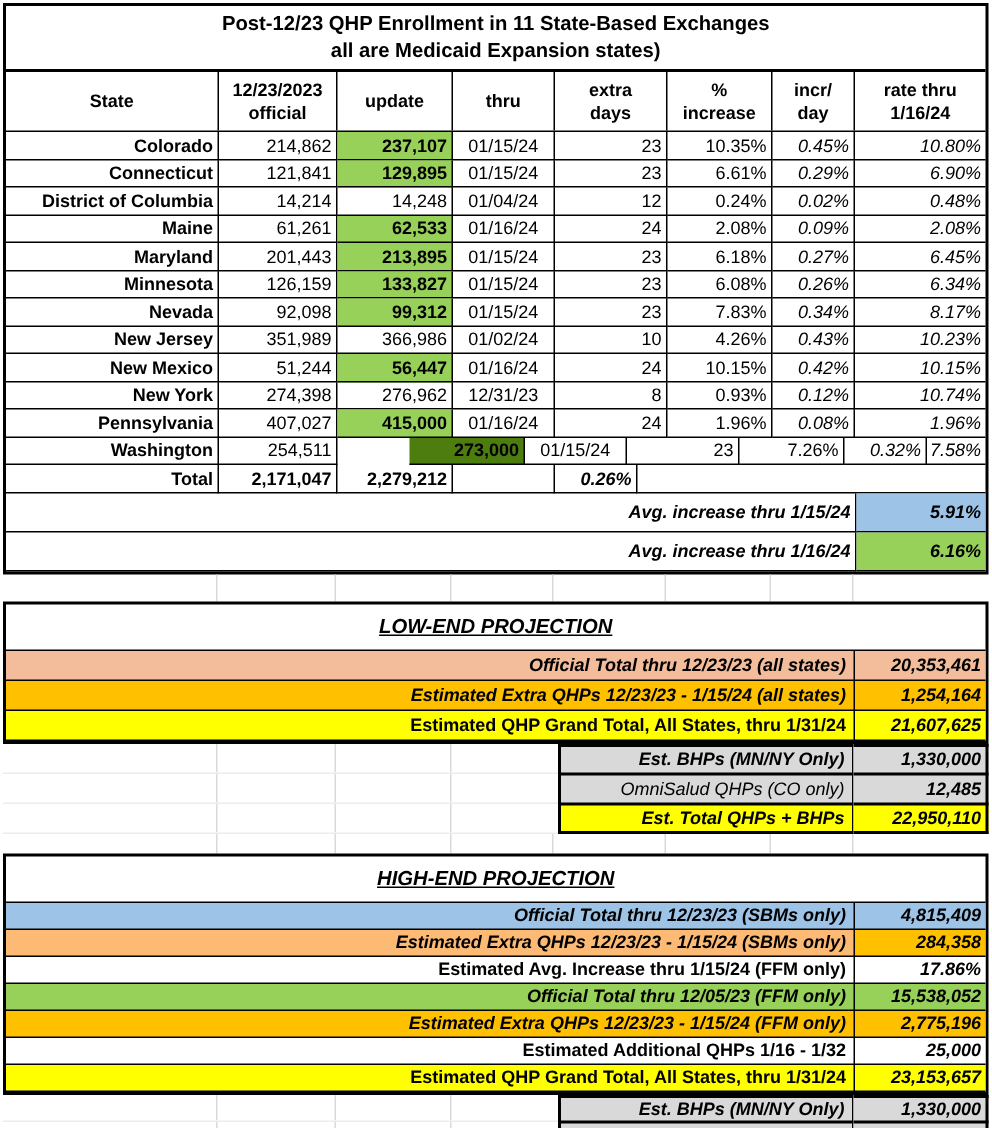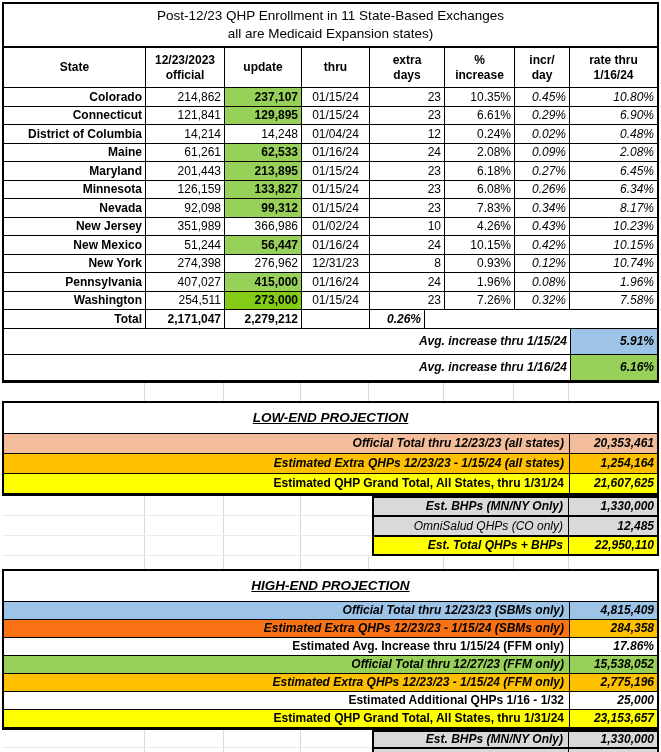--- a/index.html
+++ b/index.html
@@ -26,21 +26,21 @@
 
   
   .c1{width:142px}.c2{width:79px}.c3{width:77px}.c4{width:68px}
   .c5{width:75px}.c6{width:70px}.c7{width:55px}.c8{flex:1}
   .c56{width:145px}
 
   
   .titlebox {
     height:44px; border-bottom:2px solid #000;
     display:flex; flex-direction:column; align-items:center; justify-content:center;
-    font-weight:normal; font-size:13.5px; line-height:1.35; text-align:center;
+    font-weight:bold; font-size:13.5px; line-height:1.35; text-align:center;
   }
   
   .hrow { height:40px; border-bottom:1px solid #000; }
   .hcell {
     display:flex; align-items:center; justify-content:center; text-align:center;
     font-weight:bold; line-height:1.2; white-space:pre-line;
     border-right:1px solid #000; padding:0 2px;
   }
   .hcell:last-child { border-right:none; }
 
@@ -241,21 +241,21 @@
     <div class="cell c4 center">01/16/24</div>
     <div class="cell c5 right">24</div>
     <div class="cell c6 right">1.96%</div>
     <div class="cell c7 right italic">0.08%</div>
     <div class="cell c8 right italic">1.96%</div>
   </div>
 
   <div class="row drow">
     <div class="cell c1 right bold">Washington</div>
     <div class="cell c2 right">254,511</div>
-    <div class="cell c3 right bold" style="background-color: #84cc16;">273,000</div>
+    <div class="cell c3 right bold" style="background-color: #4d7c0f; margin-left: 48px;">273,000</div>
     <div class="cell c4 center">01/15/24</div>
     <div class="cell c5 right">23</div>
     <div class="cell c6 right">7.26%</div>
     <div class="cell c7 right italic">0.32%</div>
     <div class="cell c8 right italic">7.58%</div>
   </div>
 </div>
 
     <div class="row drow">
       <div class="cell c1 right bold">Total</div>
@@ -321,31 +321,31 @@
 
   <div class="frame high">
     <div class="sectitle">HIGH-END PROJECTION</div>
     <div id="high-rows">
   <div class="row prow">
     <div class="cell plabel right italic" style="background-color: rgb(157, 195, 230);">Official Total thru 12/23/23 (SBMs only)</div>
     <div class="cell pval right" style="background-color: rgb(157, 195, 230);">4,815,409</div>
   </div>
 
   <div class="row prow">
-    <div class="cell plabel right italic" style="background-color: #f97316;">Estimated Extra QHPs 12/23/23 - 1/15/24 (SBMs only)</div>
+    <div class="cell plabel right italic" style="background-color: #fdba74;">Estimated Extra QHPs 12/23/23 - 1/15/24 (SBMs only)</div>
     <div class="cell pval right" style="background-color: rgb(255, 192, 0);">284,358</div>
   </div>
 
   <div class="row prow">
     <div class="cell plabel right" style="background-color: rgb(255, 255, 255);">Estimated Avg. Increase thru 1/15/24 (FFM only)</div>
     <div class="cell pval right" style="background-color: rgb(255, 255, 255);">17.86%</div>
   </div>
 
   <div class="row prow">
-    <div class="cell plabel right italic" style="background-color: rgb(151, 209, 89);">Official Total thru 12/27/23 (FFM only)</div>
+    <div class="cell plabel right italic" style="background-color: rgb(151, 209, 89);">Official Total thru 12/05/23 (FFM only)</div>
     <div class="cell pval right" style="background-color: rgb(151, 209, 89);">15,538,052</div>
   </div>
 
   <div class="row prow">
     <div class="cell plabel right italic" style="background-color: rgb(255, 192, 0);">Estimated Extra QHPs 12/23/23 - 1/15/24 (FFM only)</div>
     <div class="cell pval right" style="background-color: rgb(255, 192, 0);">2,775,196</div>
   </div>
 
   <div class="row prow">
     <div class="cell plabel right" style="background-color: rgb(255, 255, 255);">Estimated Additional QHPs 1/16 - 1/32</div>

